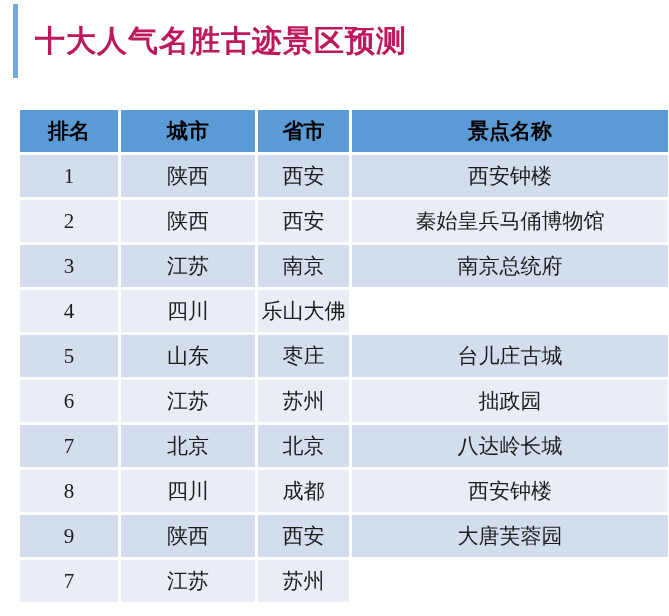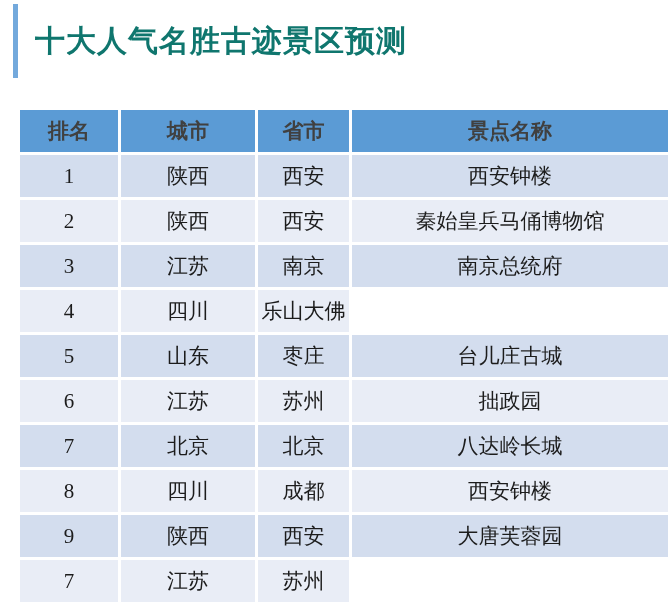--- a/index.html
+++ b/index.html
@@ -25,21 +25,21 @@
     width: 5px;
     height: 74px;
     margin-left: 13px;
     background: #73a9dc;
   }
   .page-title {
     margin-left: 17px;
     font-size: 30px;
     font-weight: bold;
     letter-spacing: 1px;
-    color: #0f766e;
+    color: #be185d;
   }
   
   .table-wrap {
     margin-left: 20px;
     margin-top: 31px;
     width: 642px;
   }
   .t-row {
     display: grid;
     grid-template-columns: 98px 134px 91px 316px;
@@ -49,21 +49,21 @@
   .t-cell {
     height: 42px;
     display: flex;
     align-items: center;
     justify-content: center;
     font-size: 21px;
     line-height: 1;
   }
   .t-head .t-cell {
     background: #5b9bd5;
-    color: #404040;
+    color: #000000;
     font-weight: bold;
   }
   .row-odd .t-cell  { background: #d3ddee; }
   .row-even .t-cell { background: #e9edf6; }
 </style>
 </head>
 <body>
 
 <div class="title-block">
   <div class="accent-bar"></div>

